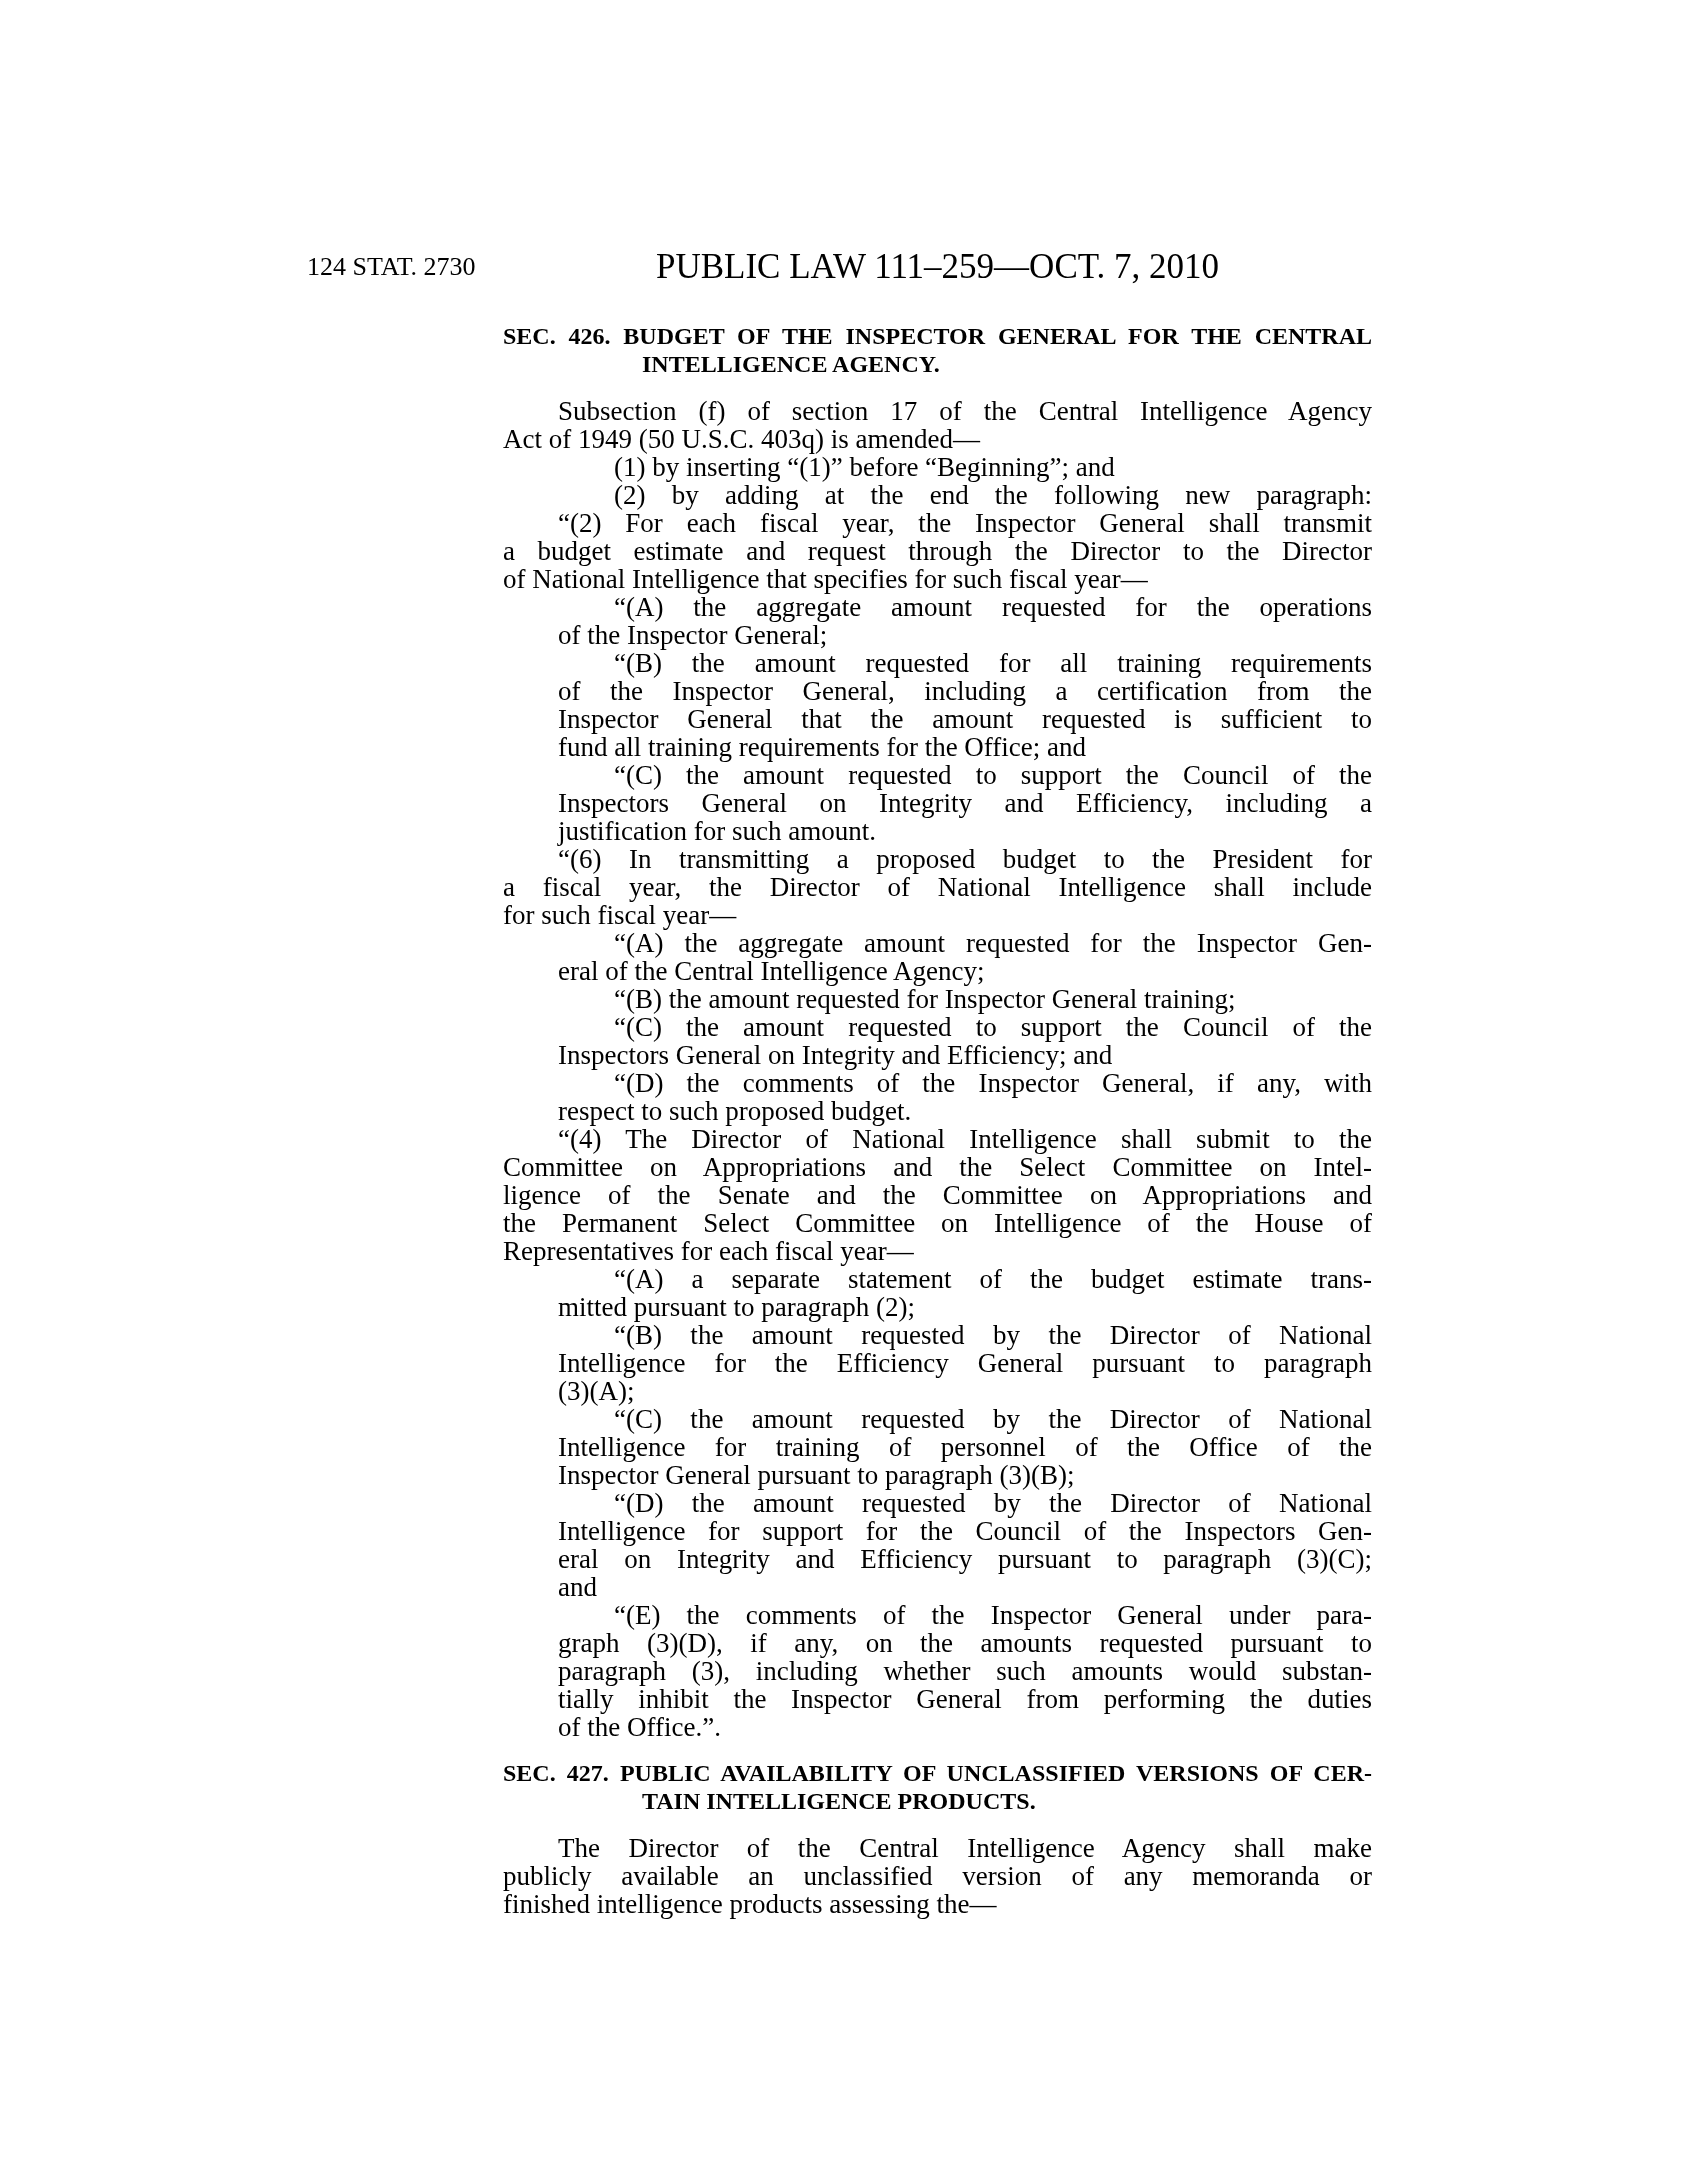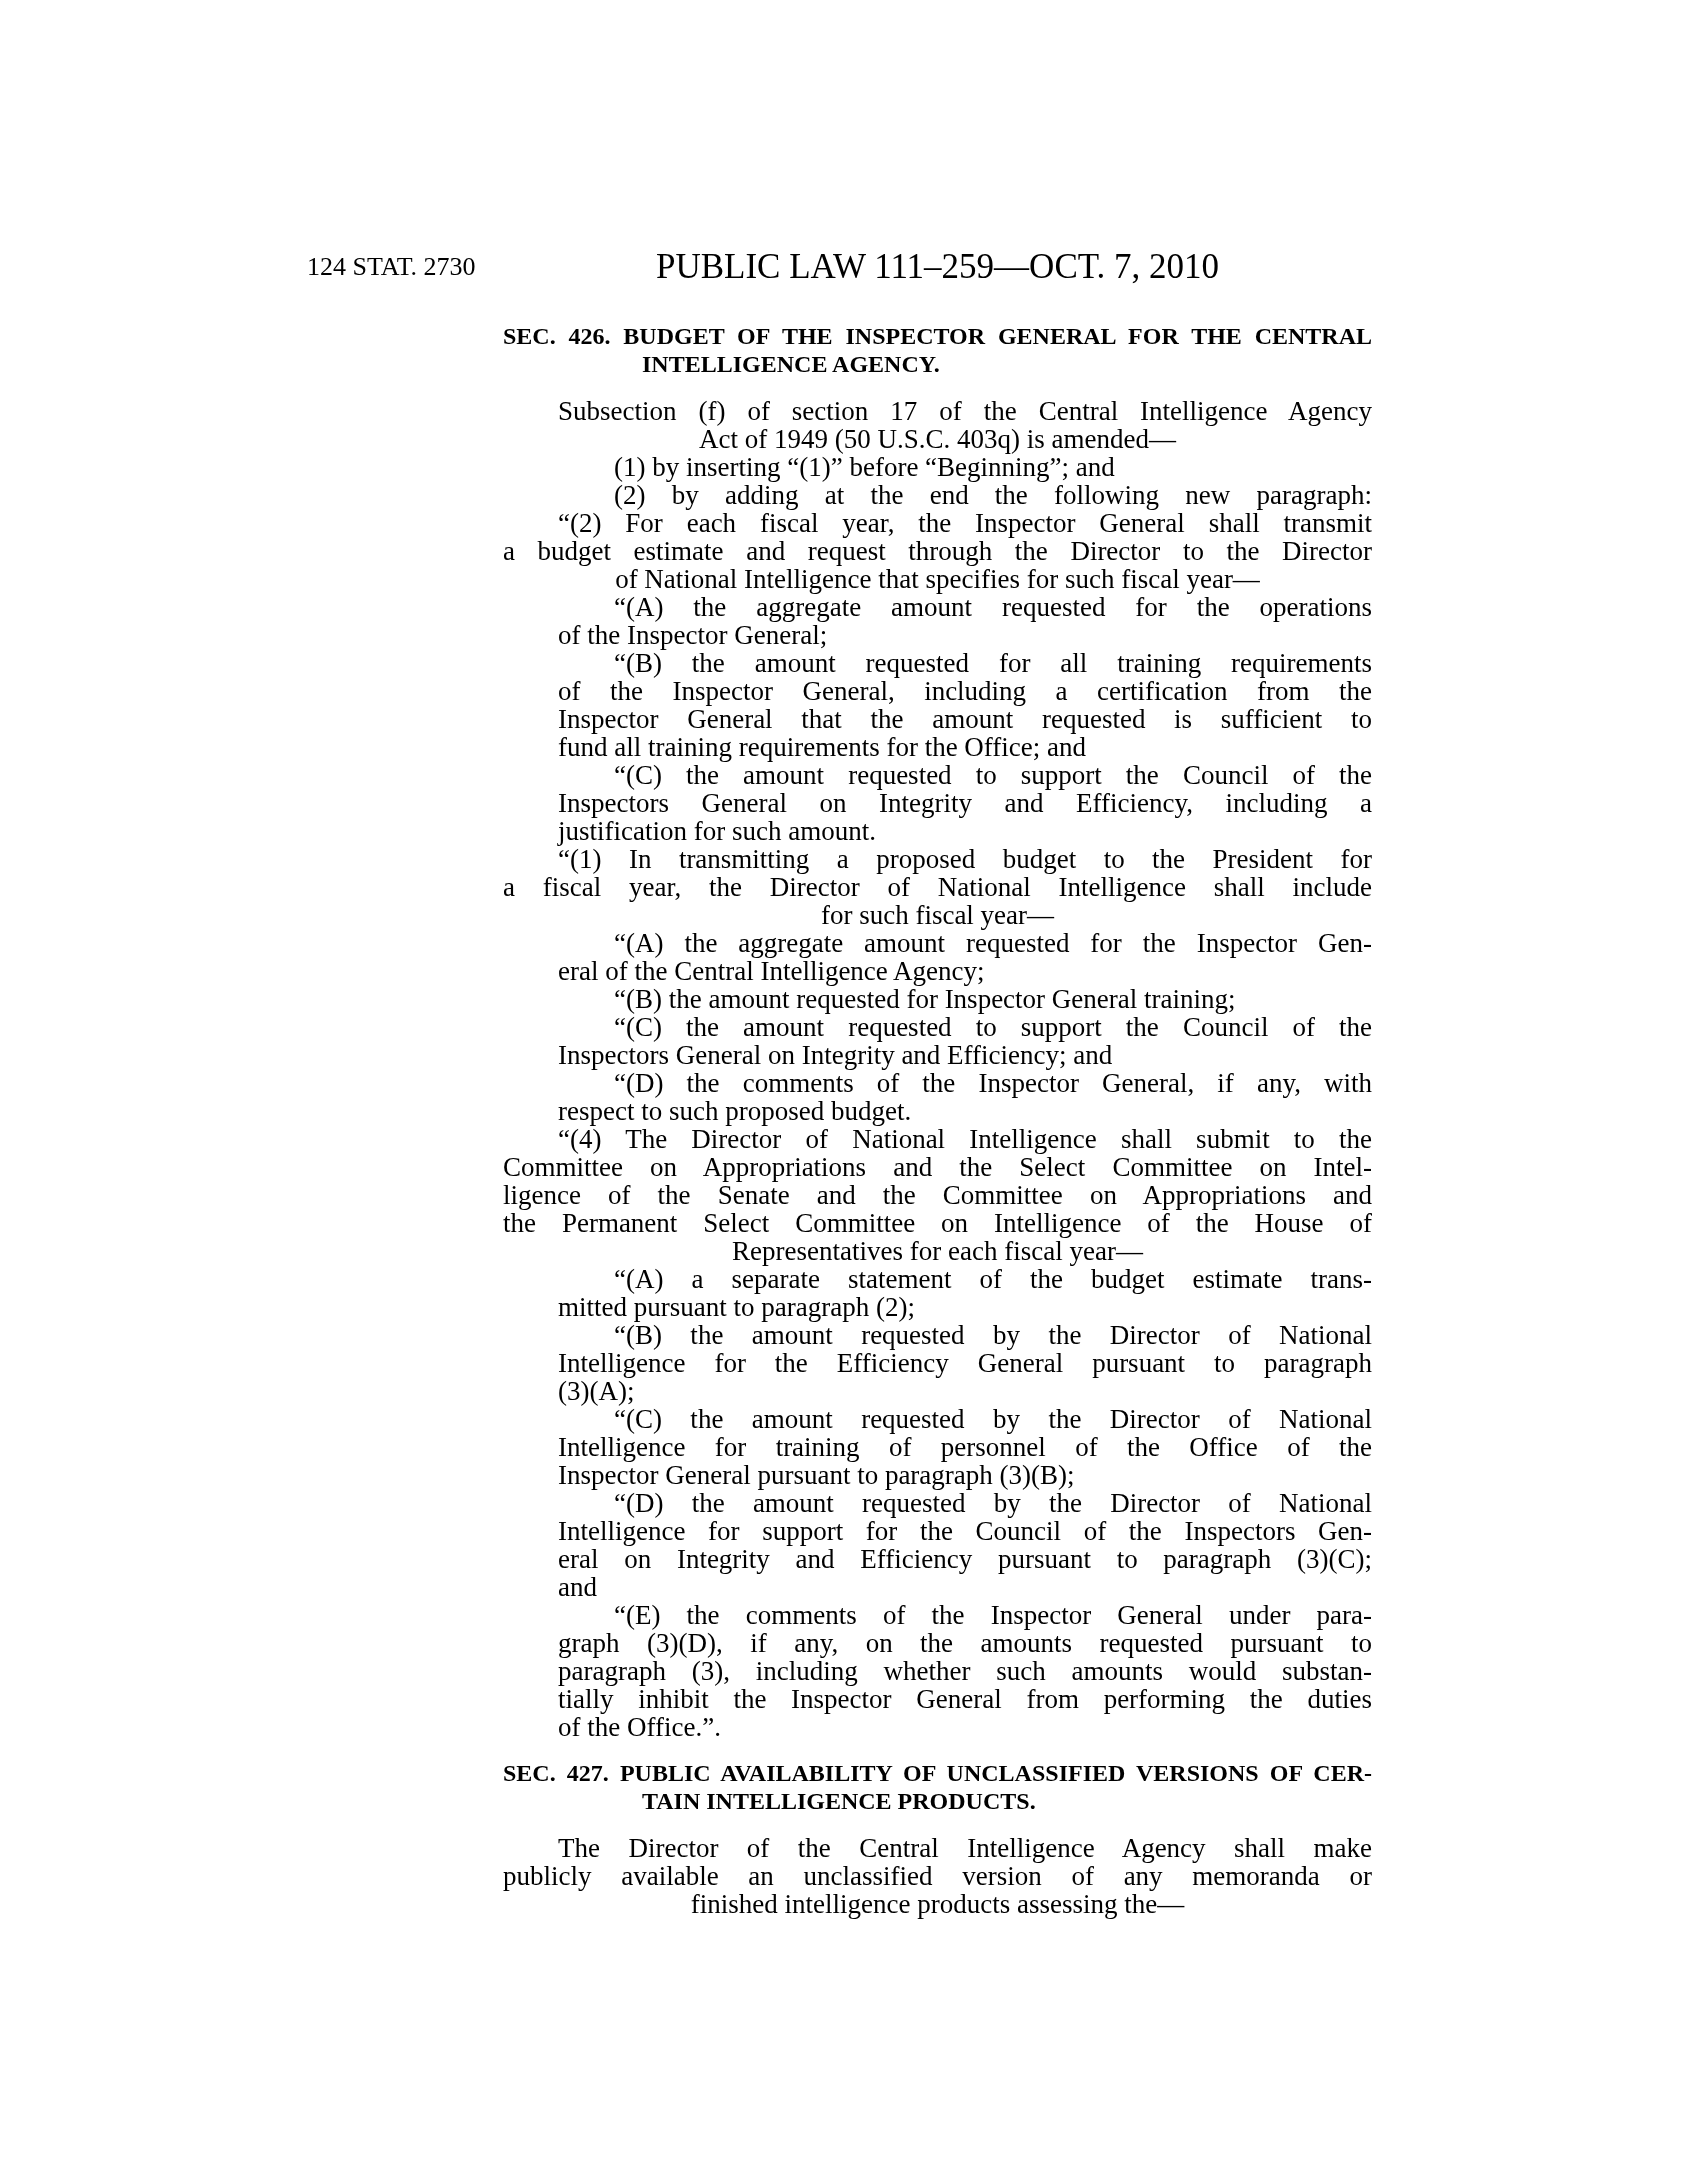--- a/index.html
+++ b/index.html
@@ -52,21 +52,21 @@
   }
   .sec-heading {
     font-weight: bold;
     font-size: 24px;
     line-height: 28px;
   }
   .section + .section .sec-heading { margin-top: 18px; }
   .sec-body { margin-top: 19px; }
   .h-line2 { padding-left: 139px; }
   .line { text-align: left; }
-  .i0 { margin-left: 0; text-align: center; }
+  .i0 { margin-left: 0; }
   .i1 { margin-left: 55px; }
   .i2 { margin-left: 111px; }
   .j {
     text-align: justify;
     text-align-last: justify;
     text-justify: inter-word;
   }
 </style>
 </head>
 <body>
@@ -92,21 +92,21 @@
           <div class="line i0">of National Intelligence that specifies for such fiscal year—</div>
           <div class="line i2 j">“(A) the aggregate amount requested for the operations</div>
           <div class="line i1">of the Inspector General;</div>
           <div class="line i2 j">“(B) the amount requested for all training requirements</div>
           <div class="line i1 j">of the Inspector General, including a certification from the</div>
           <div class="line i1 j">Inspector General that the amount requested is sufficient to</div>
           <div class="line i1">fund all training requirements for the Office; and</div>
           <div class="line i2 j">“(C) the amount requested to support the Council of the</div>
           <div class="line i1 j">Inspectors General on Integrity and Efficiency, including a</div>
           <div class="line i1">justification for such amount.</div>
-          <div class="line i1 j">“(1) In transmitting a proposed budget to the President for</div>
+          <div class="line i1 j">“(6) In transmitting a proposed budget to the President for</div>
           <div class="line i0 j">a fiscal year, the Director of National Intelligence shall include</div>
           <div class="line i0">for such fiscal year—</div>
           <div class="line i2 j">“(A) the aggregate amount requested for the Inspector Gen-</div>
           <div class="line i1">eral of the Central Intelligence Agency;</div>
           <div class="line i2">“(B) the amount requested for Inspector General training;</div>
           <div class="line i2 j">“(C) the amount requested to support the Council of the</div>
           <div class="line i1">Inspectors General on Integrity and Efficiency; and</div>
           <div class="line i2 j">“(D) the comments of the Inspector General, if any, with</div>
           <div class="line i1">respect to such proposed budget.</div>
           <div class="line i1 j">“(4) The Director of National Intelligence shall submit to the</div>

